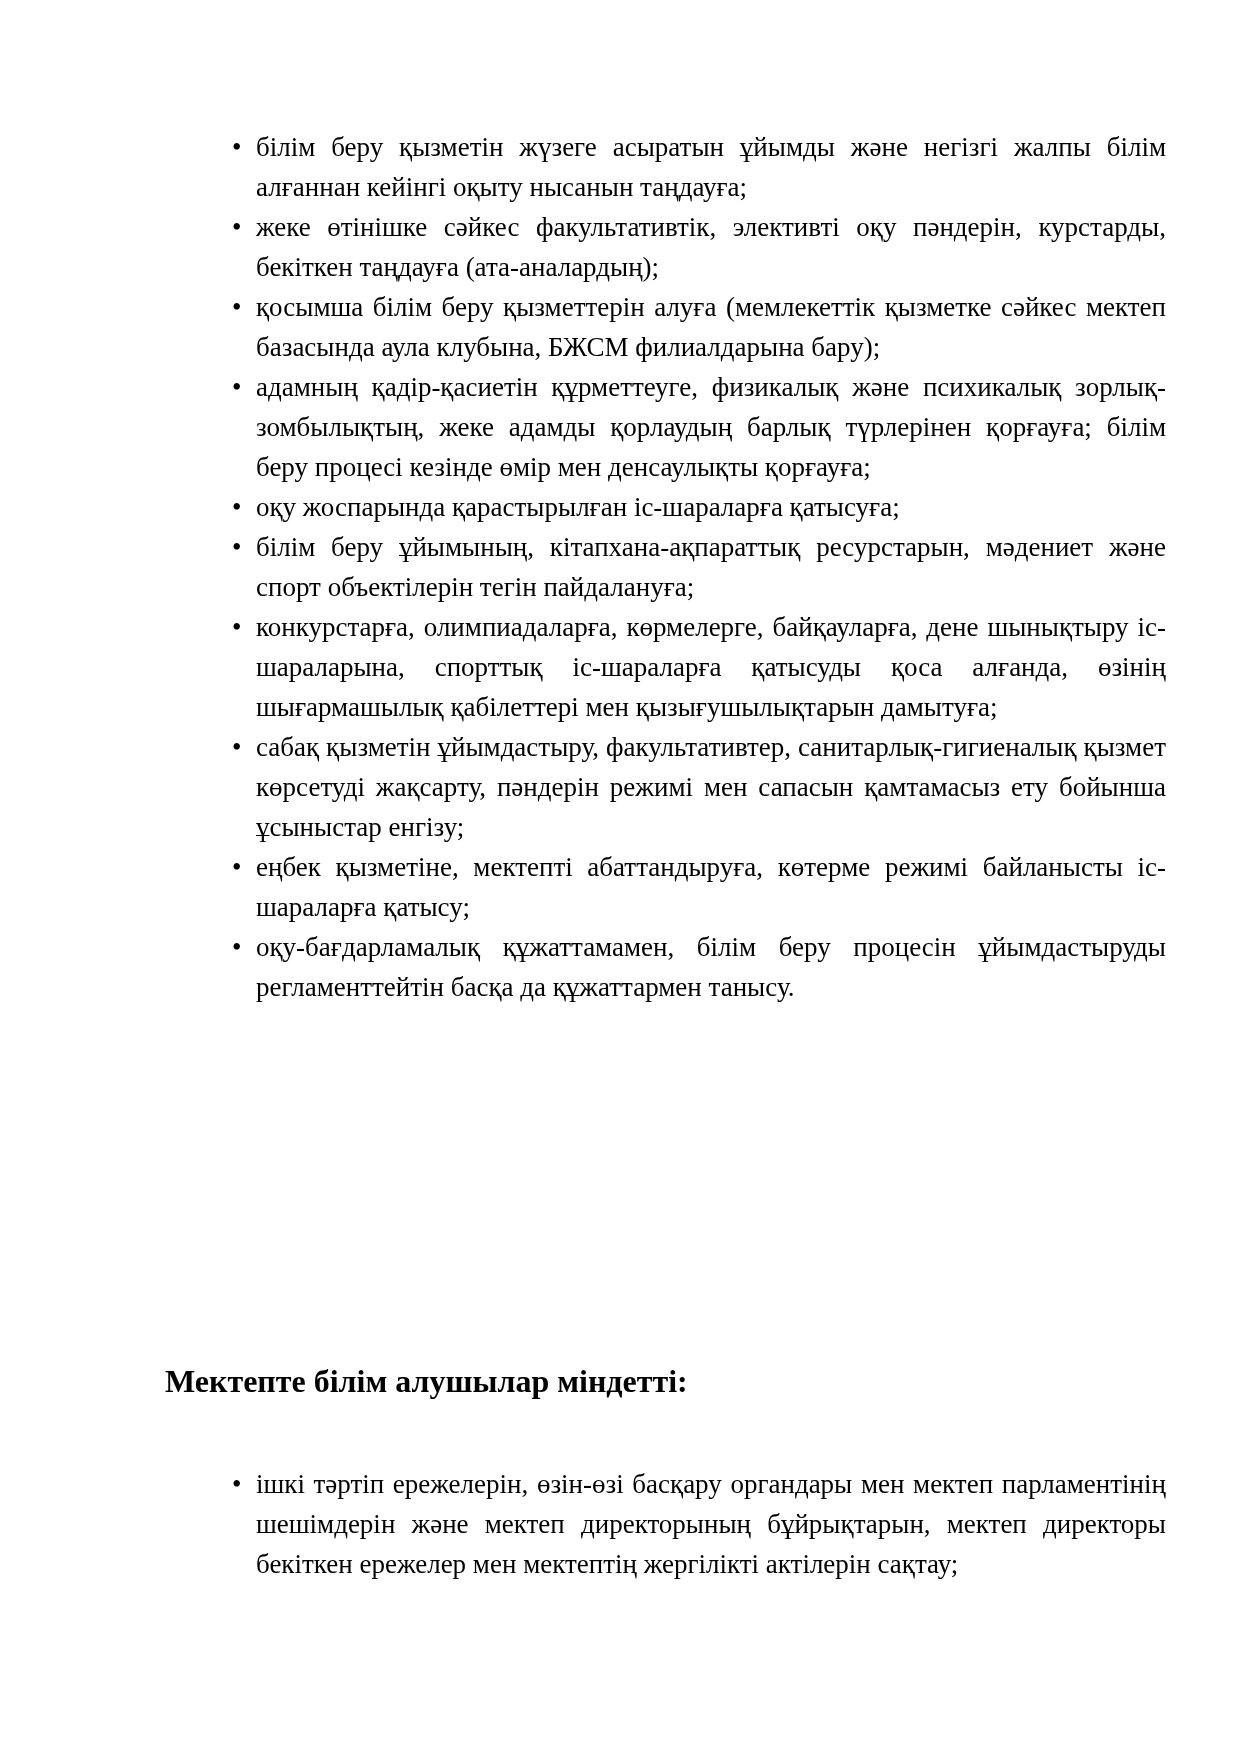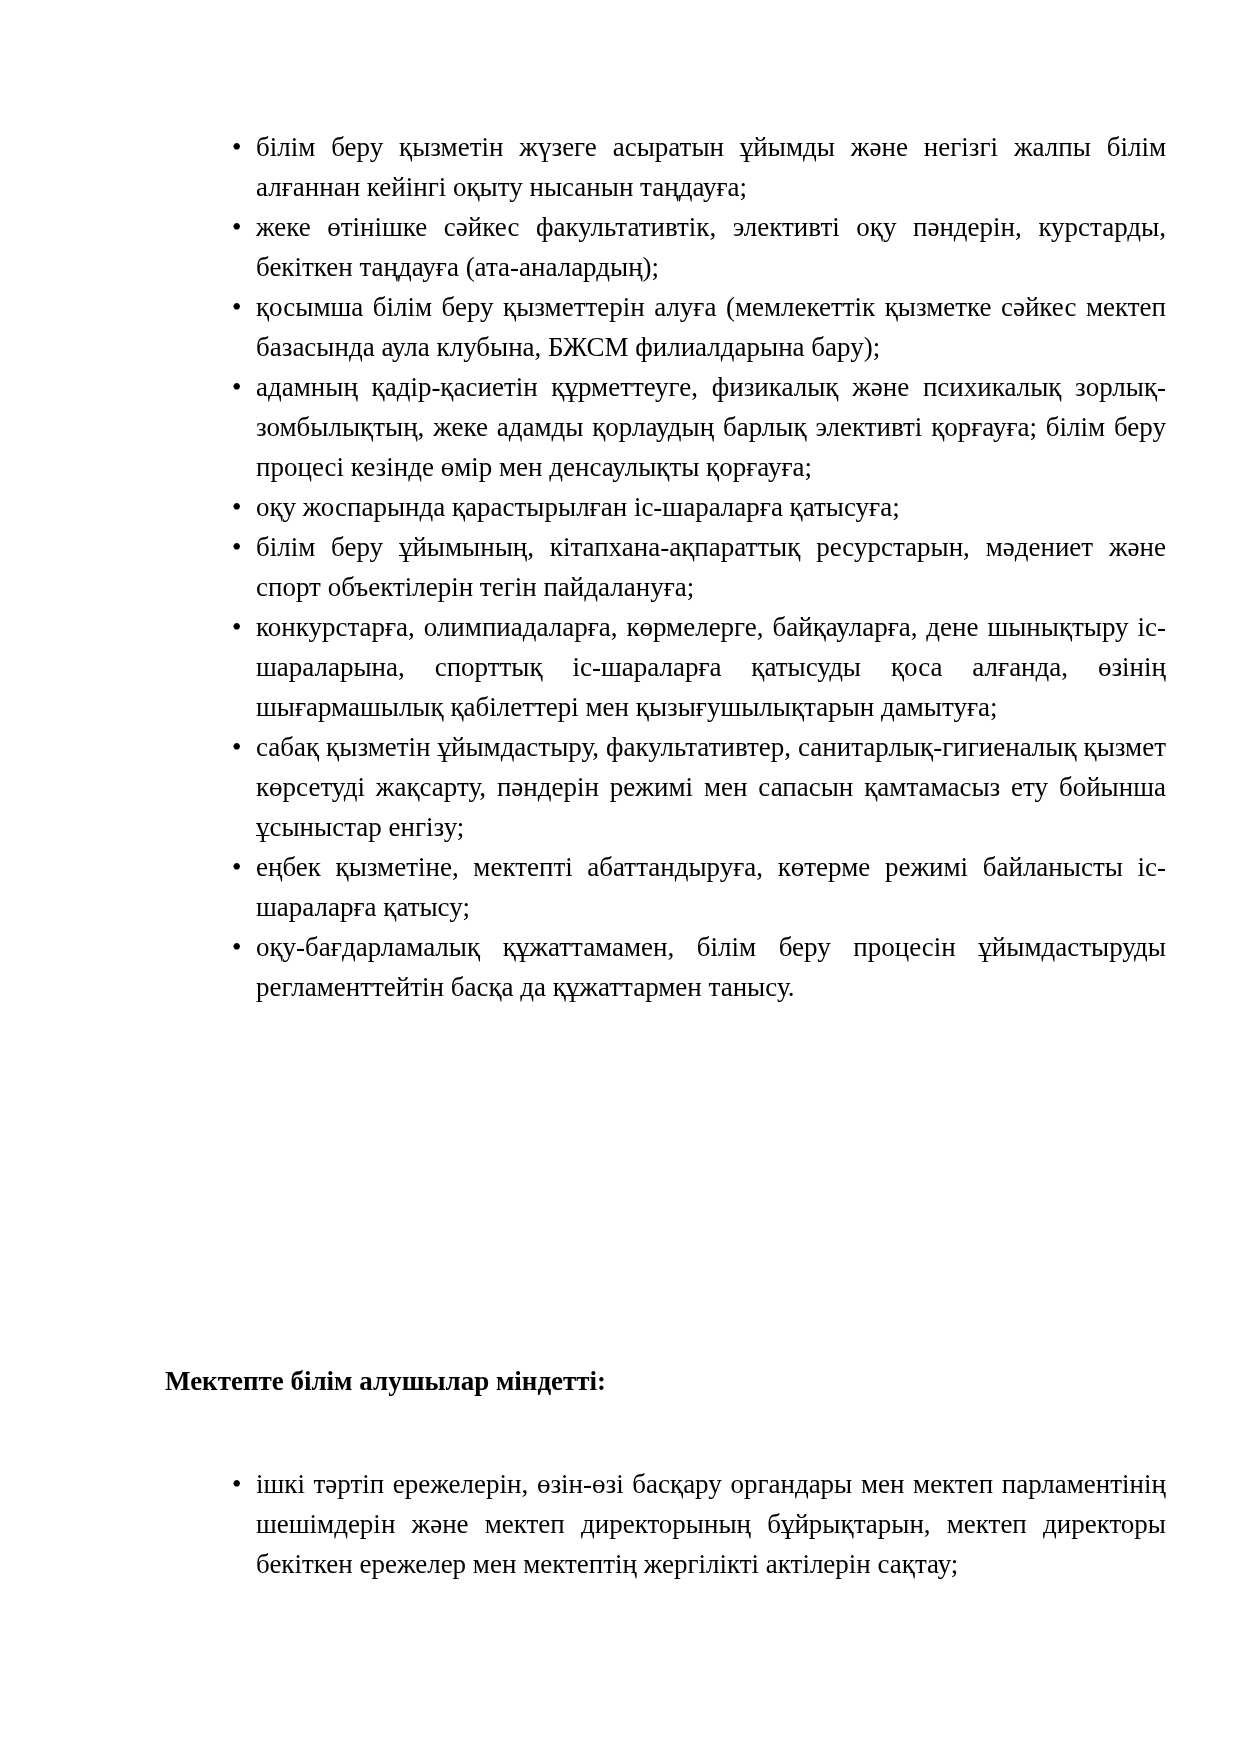--- a/index.html
+++ b/index.html
@@ -46,36 +46,36 @@
     left: 51px;
     top: 0;
     font-size: 27px;
     line-height: 40px;
   }
   .heading {
     position: absolute;
     left: 165px;
     top: 1361px;
     margin: 0;
-    font-size: 27px;
+    font-size: 32px;
     line-height: 40px;
     font-weight: bold;
     white-space: nowrap;
   }
 </style>
 </head>
 <body>
 
 <div class="page">
 
   <ul class="bullets bullets-section1">
     <li>білім беру қызметін жүзеге асыратын ұйымды және негізгі жалпы білім алғаннан кейінгі оқыту нысанын таңдауға;</li>
     <li>жеке өтінішке сәйкес факультативтік, элективті оқу пәндерін, курстарды, бекіткен таңдауға (ата-аналардың);</li>
     <li>қосымша білім беру қызметтерін алуға (мемлекеттік қызметке сәйкес мектеп базасында аула клубына, БЖСМ филиалдарына бару);</li>
-    <li>адамның қадір-қасиетін құрметтеуге, физикалық және психикалық зорлық-зомбылықтың, жеке адамды қорлаудың барлық элективті қорғауға; білім беру процесі кезінде өмір мен денсаулықты қорғауға;</li>
+    <li>адамның қадір-қасиетін құрметтеуге, физикалық және психикалық зорлық-зомбылықтың, жеке адамды қорлаудың барлық түрлерінен қорғауға; білім беру процесі кезінде өмір мен денсаулықты қорғауға;</li>
     <li>оқу жоспарында қарастырылған іс-шараларға қатысуға;</li>
     <li>білім беру ұйымының, кітапхана-ақпараттық ресурстарын, мәдениет және спорт объектілерін тегін пайдалануға;</li>
     <li>конкурстарға, олимпиадаларға, көрмелерге, байқауларға, дене шынықтыру іс-шараларына, спорттық іс-шараларға қатысуды қоса алғанда, өзінің шығармашылық қабілеттері мен қызығушылықтарын дамытуға;</li>
     <li>сабақ қызметін ұйымдастыру, факультативтер, санитарлық-гигиеналық қызмет көрсетуді жақсарту, пәндерін режимі мен сапасын қамтамасыз ету бойынша ұсыныстар енгізу;</li>
     <li>еңбек қызметіне, мектепті абаттандыруға, көтерме режимі байланысты іс-шараларға қатысу;</li>
     <li>оқу-бағдарламалық құжаттамамен, білім беру процесін ұйымдастыруды регламенттейтін басқа да құжаттармен танысу.</li>
   </ul>
 
   <h2 class="heading">Мектепте білім алушылар міндетті:</h2>
 

